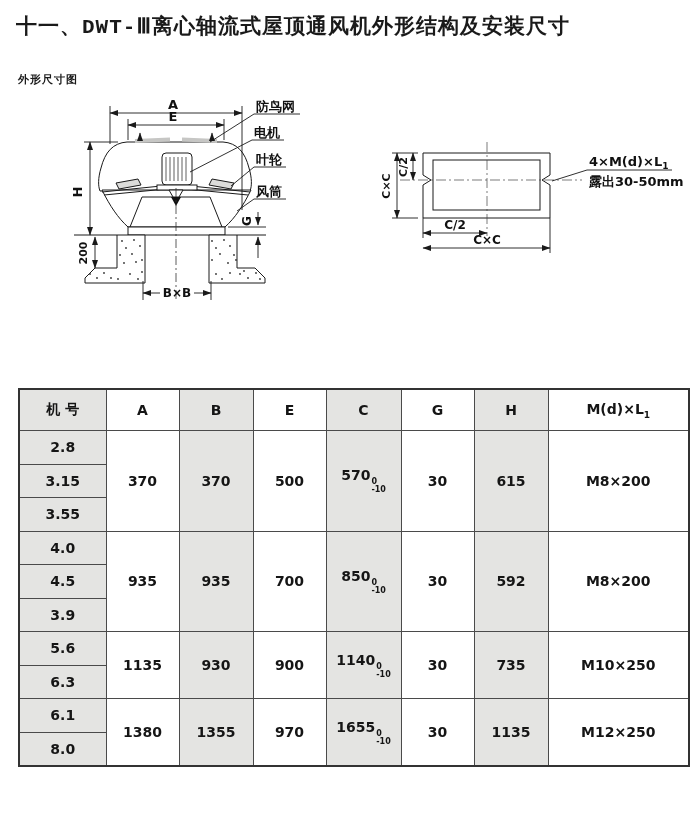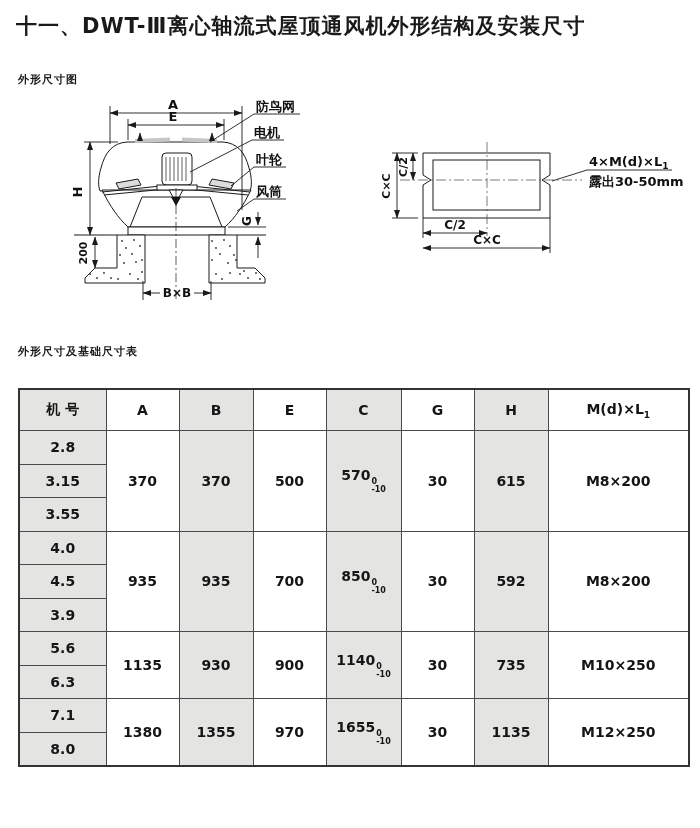--- a/index.html
+++ b/index.html
@@ -4,21 +4,21 @@
 <style>
   html,body{margin:0;padding:0;background:#fff;}
   #page{
     position:relative;width:700px;height:828px;background:#ffffff;
     font-family:"DejaVu Sans","Liberation Sans",sans-serif;color:#111;
     overflow:hidden;
   }
   .abs{position:absolute;}
   .page-title{
     left:16px;top:12px;width:660px;
-    font-size:21px;font-weight:bold;letter-spacing:1px;color:#1a1a1a;
+    font-size:21px;font-weight:bold;letter-spacing:1px;color:#1a1a1a;font-family:Liberation Mono, monospace;
   }
   .section-heading{
     font-size:11px;font-weight:bold;color:#1a1a1a;letter-spacing:1px;
   }
   #sec1{left:18px;top:72px;}
   #sec2{left:18px;top:344px;}
   table.dims{
     position:absolute;left:18px;top:388px;width:670px;
     border-collapse:collapse;table-layout:fixed;
     border:2px solid #333;
@@ -181,21 +181,20 @@
       <text x="27" y="47" font-size="11" text-anchor="middle" transform="rotate(-90 27 47)">C/2</text>
       <text x="75" y="109" font-size="12" text-anchor="middle">C/2</text>
       <text x="107" y="124" font-size="12" text-anchor="middle">C×C</text>
       <text x="209" y="46" font-size="13">
         <tspan>4×M(d)×L</tspan><tspan dy="3" font-size="9">1</tspan>
       </text>
       <text x="209" y="66" font-size="13">露出30-50mm</text>
     </g>
   </svg>
 
-  <div class="abs section-heading" id="sec2">外形尺寸及基础尺寸表</div>
 
   <table class="dims">
     <colgroup>
       <col style="width:87px">
         <col style="width:73px">
         <col style="width:74px">
         <col style="width:73px">
       <col style="width:75px">
         <col style="width:73px">
         <col style="width:74px">
@@ -264,21 +263,21 @@
             </span></td>
       <td rowspan="2">30</td>
       <td rowspan="2" class="shade">735</td>
       <td rowspan="2">M10×250</td>
     </tr>
     <tr class="body">
       <td class="shade">6.3</td>
     </tr>
 
     <tr class="body">
-      <td class="shade">7.1</td>
+      <td class="shade">6.1</td>
       <td rowspan="2">1380</td>
       <td rowspan="2" class="shade">1355</td>
       <td rowspan="2">970</td>
       <td rowspan="2" class="shade"><span>1655</span><span class="tol">
               <span class="tt">0</span>
               <span class="tt">-10</span>
             </span></td>
       <td rowspan="2">30</td>
       <td rowspan="2" class="shade">1135</td>
       <td rowspan="2">M12×250</td>

